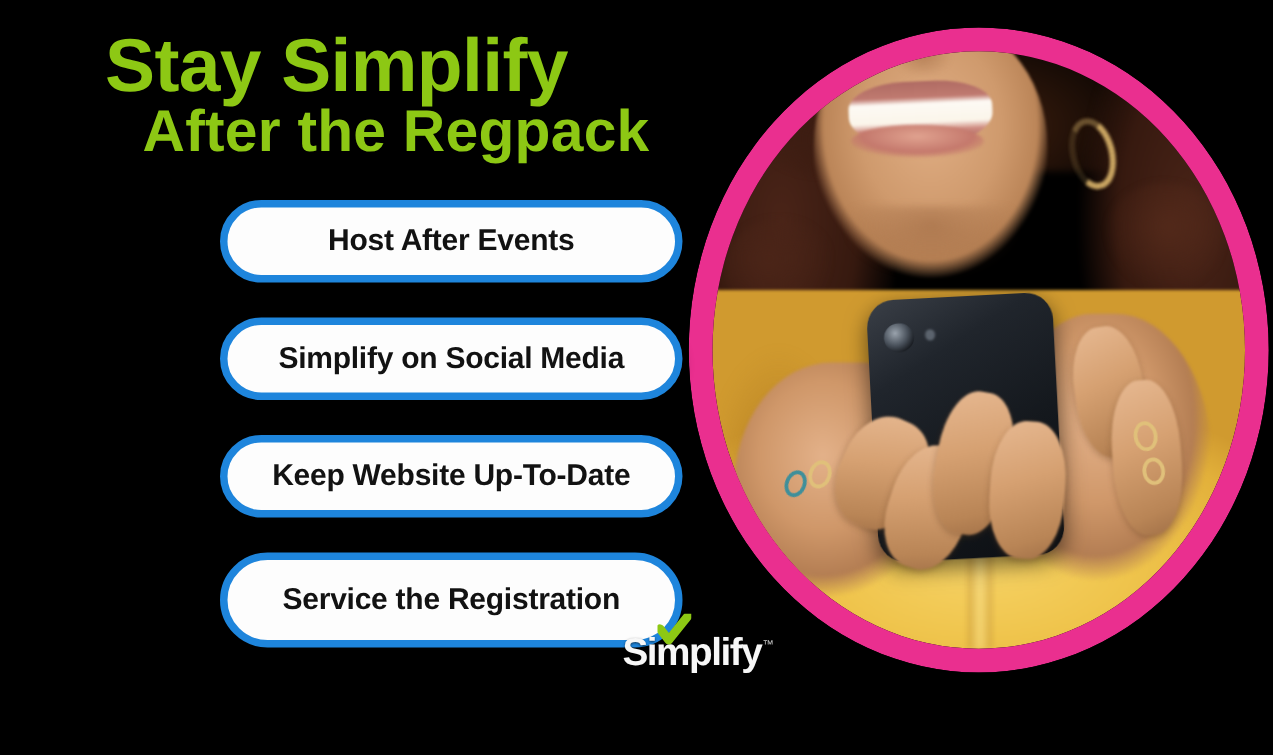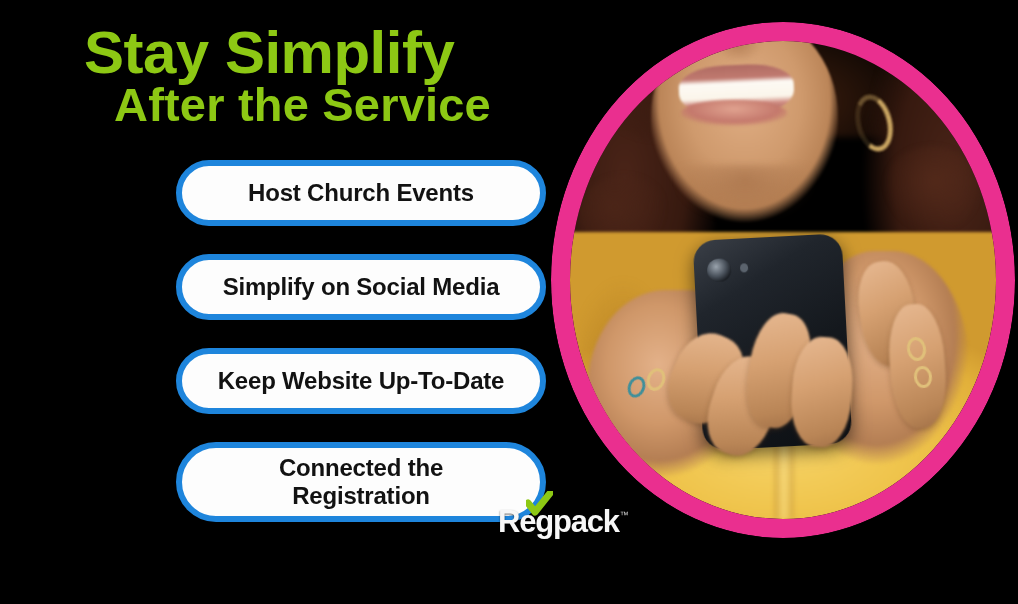--- a/index.html
+++ b/index.html
@@ -270,48 +270,48 @@
       <div class="ring" style="left:18%; top:68.5%; width:18px; height:23px; transform:rotate(20deg);"></div>
       <div class="ring" style="right:16.5%; top:62%; width:19px; height:24px; transform:rotate(-10deg);"></div>
       <div class="ring" style="right:15%; top:68%; width:18px; height:22px; transform:rotate(-8deg);"></div>
     </div>
 
     <div class="photo-ring"></div>
   </div>
 
   <div class="headline">
     <div class="head-1">Stay Simplify</div>
-    <div class="head-2">After the Service</div>
+    <div class="head-2">After the Regpack</div>
   </div>
 
   <div class="pills">
 
     <div class="pill">
-      <span class="pill-label">Host Church Events</span>
+      <span class="pill-label">Host After Events</span>
     </div>
 
     <div class="pill">
       <span class="pill-label">Simplify on Social Media</span>
     </div>
 
     <div class="pill">
       <span class="pill-label">Keep Website Up-To-Date</span>
     </div>
 
     <div class="pill two-line">
       <span class="pill-label">
-        <span>Connected the Registration</span><br>
+        <span>Service the Registration</span><br>
       </span>
     </div>
 
   </div>
 
   <div class="logo">
     <div class="logo-word">
       <svg class="logo-check" viewBox="0 0 27 25">
         <path d="M2 12 L9 21 L25 1" fill="none" stroke="#8DC814" stroke-width="7" stroke-linecap="round" stroke-linejoin="round"></path>
       </svg>
-      <span>Regpack</span>
+      <span>Simplify</span>
     </div>
     <span class="logo-tm">™</span>
   </div>
 
 </div>
 
 </body></html>

